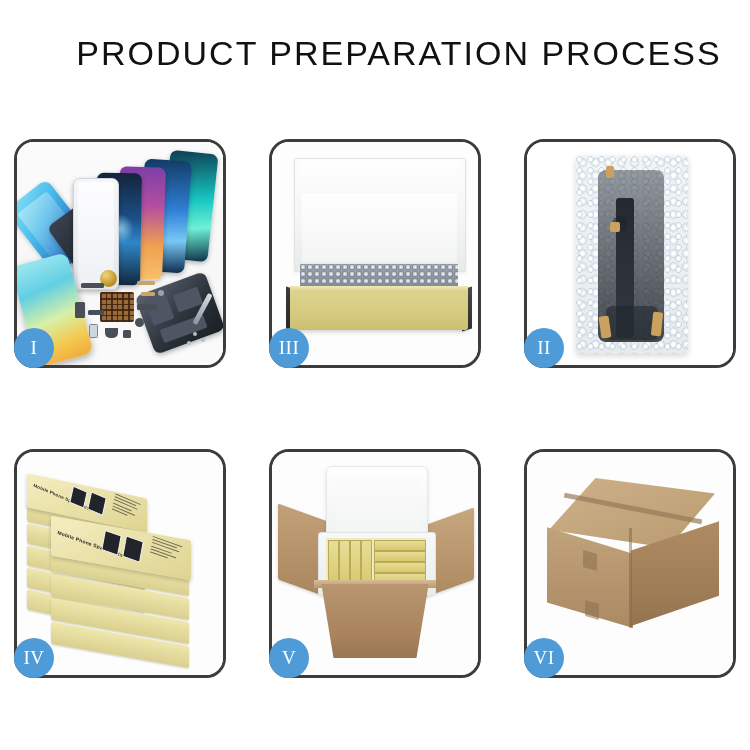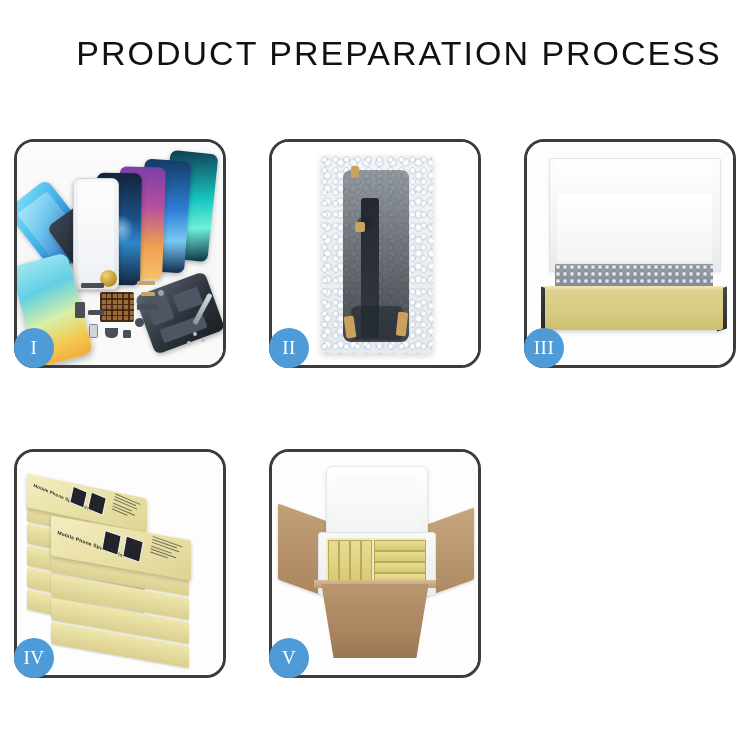--- a/index.html
+++ b/index.html
@@ -330,47 +330,47 @@
         <div class="tool"></div>
         <div class="screw" style="left:176px;top:190px;"></div>
         <div class="screw" style="left:184px;top:196px;"></div>
         <div class="screw" style="left:170px;top:199px;"></div>
       </div>
       <div class="badge">I</div>
     </div>
 
     <div class="panel">
       <div class="canvas">
+        <div class="b3-lid"></div>
+        <div class="b3-lidtop"></div>
+        <div class="b3-foam"></div>
+        <div class="b3-bubble"></div>
+        <div class="b3-left"></div>
+        <div class="b3-right"></div>
+        <div class="b3-rim"></div>
+        <div class="b3-front"></div>
+      </div>
+      <div class="badge">III</div>
+    </div>
+
+    <div class="panel">
+      <div class="canvas">
         <div class="bw-bg"></div>
         <div class="bw">
           <div class="part-in"></div>
           <div class="strip"></div>
           <div class="blob" style="left:36px;top:60px;width:16px;height:16px;"></div>
           <div class="blob" style="left:30px;top:150px;width:52px;height:34px;border-radius:6px;"></div>
           <div class="tape t1"></div>
           <div class="tape t2"></div>
           <div class="tape t3"></div>
           <div class="tape t4"></div>
         </div>
       </div>
       <div class="badge">II</div>
-    </div>
-
-    <div class="panel">
-      <div class="canvas">
-        <div class="b3-lid"></div>
-        <div class="b3-lidtop"></div>
-        <div class="b3-foam"></div>
-        <div class="b3-bubble"></div>
-        <div class="b3-left"></div>
-        <div class="b3-right"></div>
-        <div class="b3-rim"></div>
-        <div class="b3-front"></div>
-      </div>
-      <div class="badge">III</div>
     </div>
 
     <div class="panel">
       <div class="canvas">
         <div class="stack">
 
           <div class="sbox" style="left:2px;top:44px;width:118px;height:20px;transform:skewY(12deg);"></div>
           <div class="sbox" style="left:2px;top:66px;width:118px;height:20px;transform:skewY(12deg);"></div>
           <div class="sbox" style="left:2px;top:88px;width:118px;height:20px;transform:skewY(12deg);"></div>
           <div class="sbox" style="left:2px;top:110px;width:118px;height:20px;transform:skewY(12deg);"></div>
@@ -428,15 +428,27 @@
           <i style="left:48px;top:13px;width:50px;height:9px;"></i>
           <i style="left:48px;top:24px;width:50px;height:9px;"></i>
           <i style="left:48px;top:35px;width:50px;height:9px;"></i>
         </div>
         <div class="v-rim"></div>
         <div class="v-front"></div>
       </div>
       <div class="badge">V</div>
     </div>
 
+    <div class="panel">
+      <div class="canvas">
+        <div class="c-top"></div>
+        <div class="c-seam"></div>
+        <div class="c-left"></div>
+        <div class="c-right"></div>
+        <div class="c-edge"></div>
+        <div class="c-tab c-tab1"></div>
+        <div class="c-tab c-tab2"></div>
+      </div>
+      <div class="badge">VI</div>
+    </div>
 
   </div>
 </div>
 
 </body></html>

